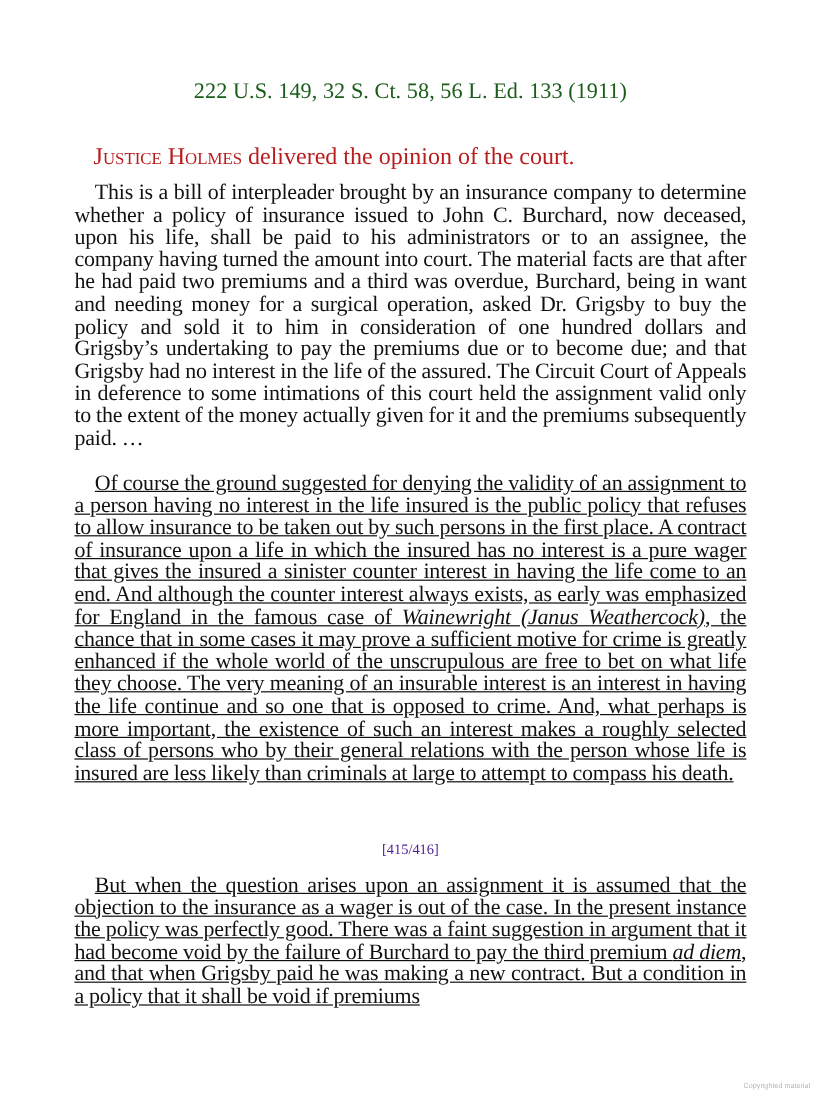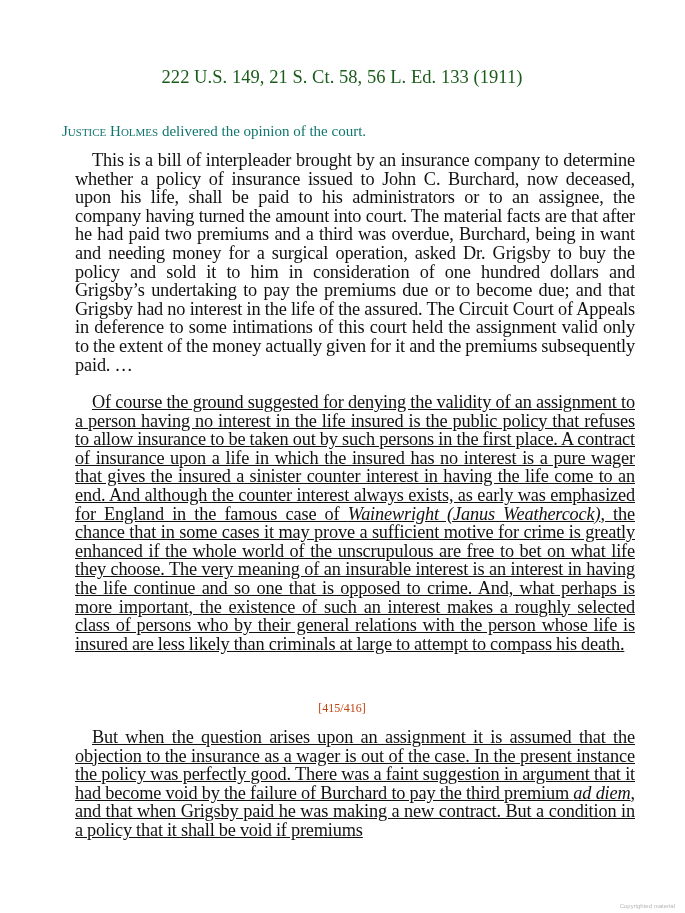--- a/index.html
+++ b/index.html
@@ -28,70 +28,70 @@
       width: 560px;
       text-align: center;
       font-size: 18.5px;
       color: #1a5c1a;
       line-height: 22px;
       letter-spacing: 0.05px;
     }
     .opinion-heading {
       position: absolute;
       top: 119px;
-      left: 0;
+      left: 16px;
       width: 560px;
-      font-size: 15px;
+      font-size: 20px;
       line-height: 24px;
-      color: #0f766e;
+      color: #b91c1c;
     }
     .smallcaps {
       font-variant: small-caps;
     }
     .body-text {
       position: absolute;
-      left: 13px;
+      left: 0;
       width: 560px;
       font-size: 18.3px;
       line-height: 18.6px;
       text-align: justify;
       text-indent: 17px;
       margin: 0;
       letter-spacing: -0.15px;
       word-spacing: -0.3px;
     }
     .p1 { top: 151px; }
     .p2 { top: 393px; text-decoration: underline; }
     .p3 { top: 728px; text-decoration: underline; }
     .page-marker {
       position: absolute;
       top: 701px;
       left: 0;
       width: 560px;
       text-align: center;
       font-size: 12px;
       line-height: 14px;
-      color: #c2410c;
+      color: #4c1d95;
     }
     .footer-note {
       position: absolute;
       right: 10px;
       bottom: 4px;
       font-family: "Liberation Sans", "DejaVu Sans", sans-serif;
       font-size: 6px;
       color: #b5b5b5;
     }
     em { font-style: italic; }
   </style>
 </head>
 <body>
 
 <div class="page">
 
-  <div class="citation">222 U.S. 149, 21 S. Ct. 58, 56 L. Ed. 133 (1911)</div>
+  <div class="citation">222 U.S. 149, 32 S. Ct. 58, 56 L. Ed. 133 (1911)</div>
 
   <div class="opinion-heading"><span class="smallcaps">Justice Holmes</span><span> delivered the opinion of the court.</span></div>
 
   <p class="body-text p1"><span>This is a bill of interpleader brought by an insurance company to determine whether a policy of insurance issued to John C. Burchard, now deceased, upon his life, shall be paid to his administrators or to an assignee, the company having turned the amount into court. The material facts are that after he had paid two premiums and a third was overdue, Burchard, being in want and needing money for a surgical operation, asked Dr. Grigsby to buy the policy and sold it to him in consideration of one hundred dollars and Grigsby’s undertaking to pay the premiums due or to become due; and that Grigsby had no interest in the life of the assured. The Circuit Court of Appeals in deference to some intimations of this court held the assignment valid only to the extent of the money actually given for it and the premiums subsequently paid. …</span></p>
 
   <p class="body-text p2"><span>Of course the ground suggested for denying the validity of an assignment to a person having no interest in the life insured is the public policy that refuses to allow insurance to be taken out by such persons in the first place. A contract of insurance upon a life in which the insured has no interest is a pure wager that gives the insured a sinister counter interest in having the life come to an end. And although the counter interest always exists, as early was emphasized for England in the famous case of </span><em>Wainewright (Janus Weathercock)</em><span>, the chance that in some cases it may prove a sufficient motive for crime is greatly enhanced if the whole world of the unscrupulous are free to bet on what life they choose. The very meaning of an insurable interest is an interest in having the life continue and so one that is opposed to crime. And, what perhaps is more important, the existence of such an interest makes a roughly selected class of persons who by their general relations with the person whose life is insured are less likely than criminals at large to attempt to compass his death.</span></p>
 
   <div class="page-marker">[415/416]</div>
 
   <p class="body-text p3"><span>But when the question arises upon an assignment it is assumed that the objection to the insurance as a wager is out of the case. In the present instance the policy was perfectly good. There was a faint suggestion in argument that it had become void by the failure of Burchard to pay the third premium </span><em>ad diem</em><span>, and that when Grigsby paid he was making a new contract. But a condition in a policy that it shall be void if premiums</span></p>

